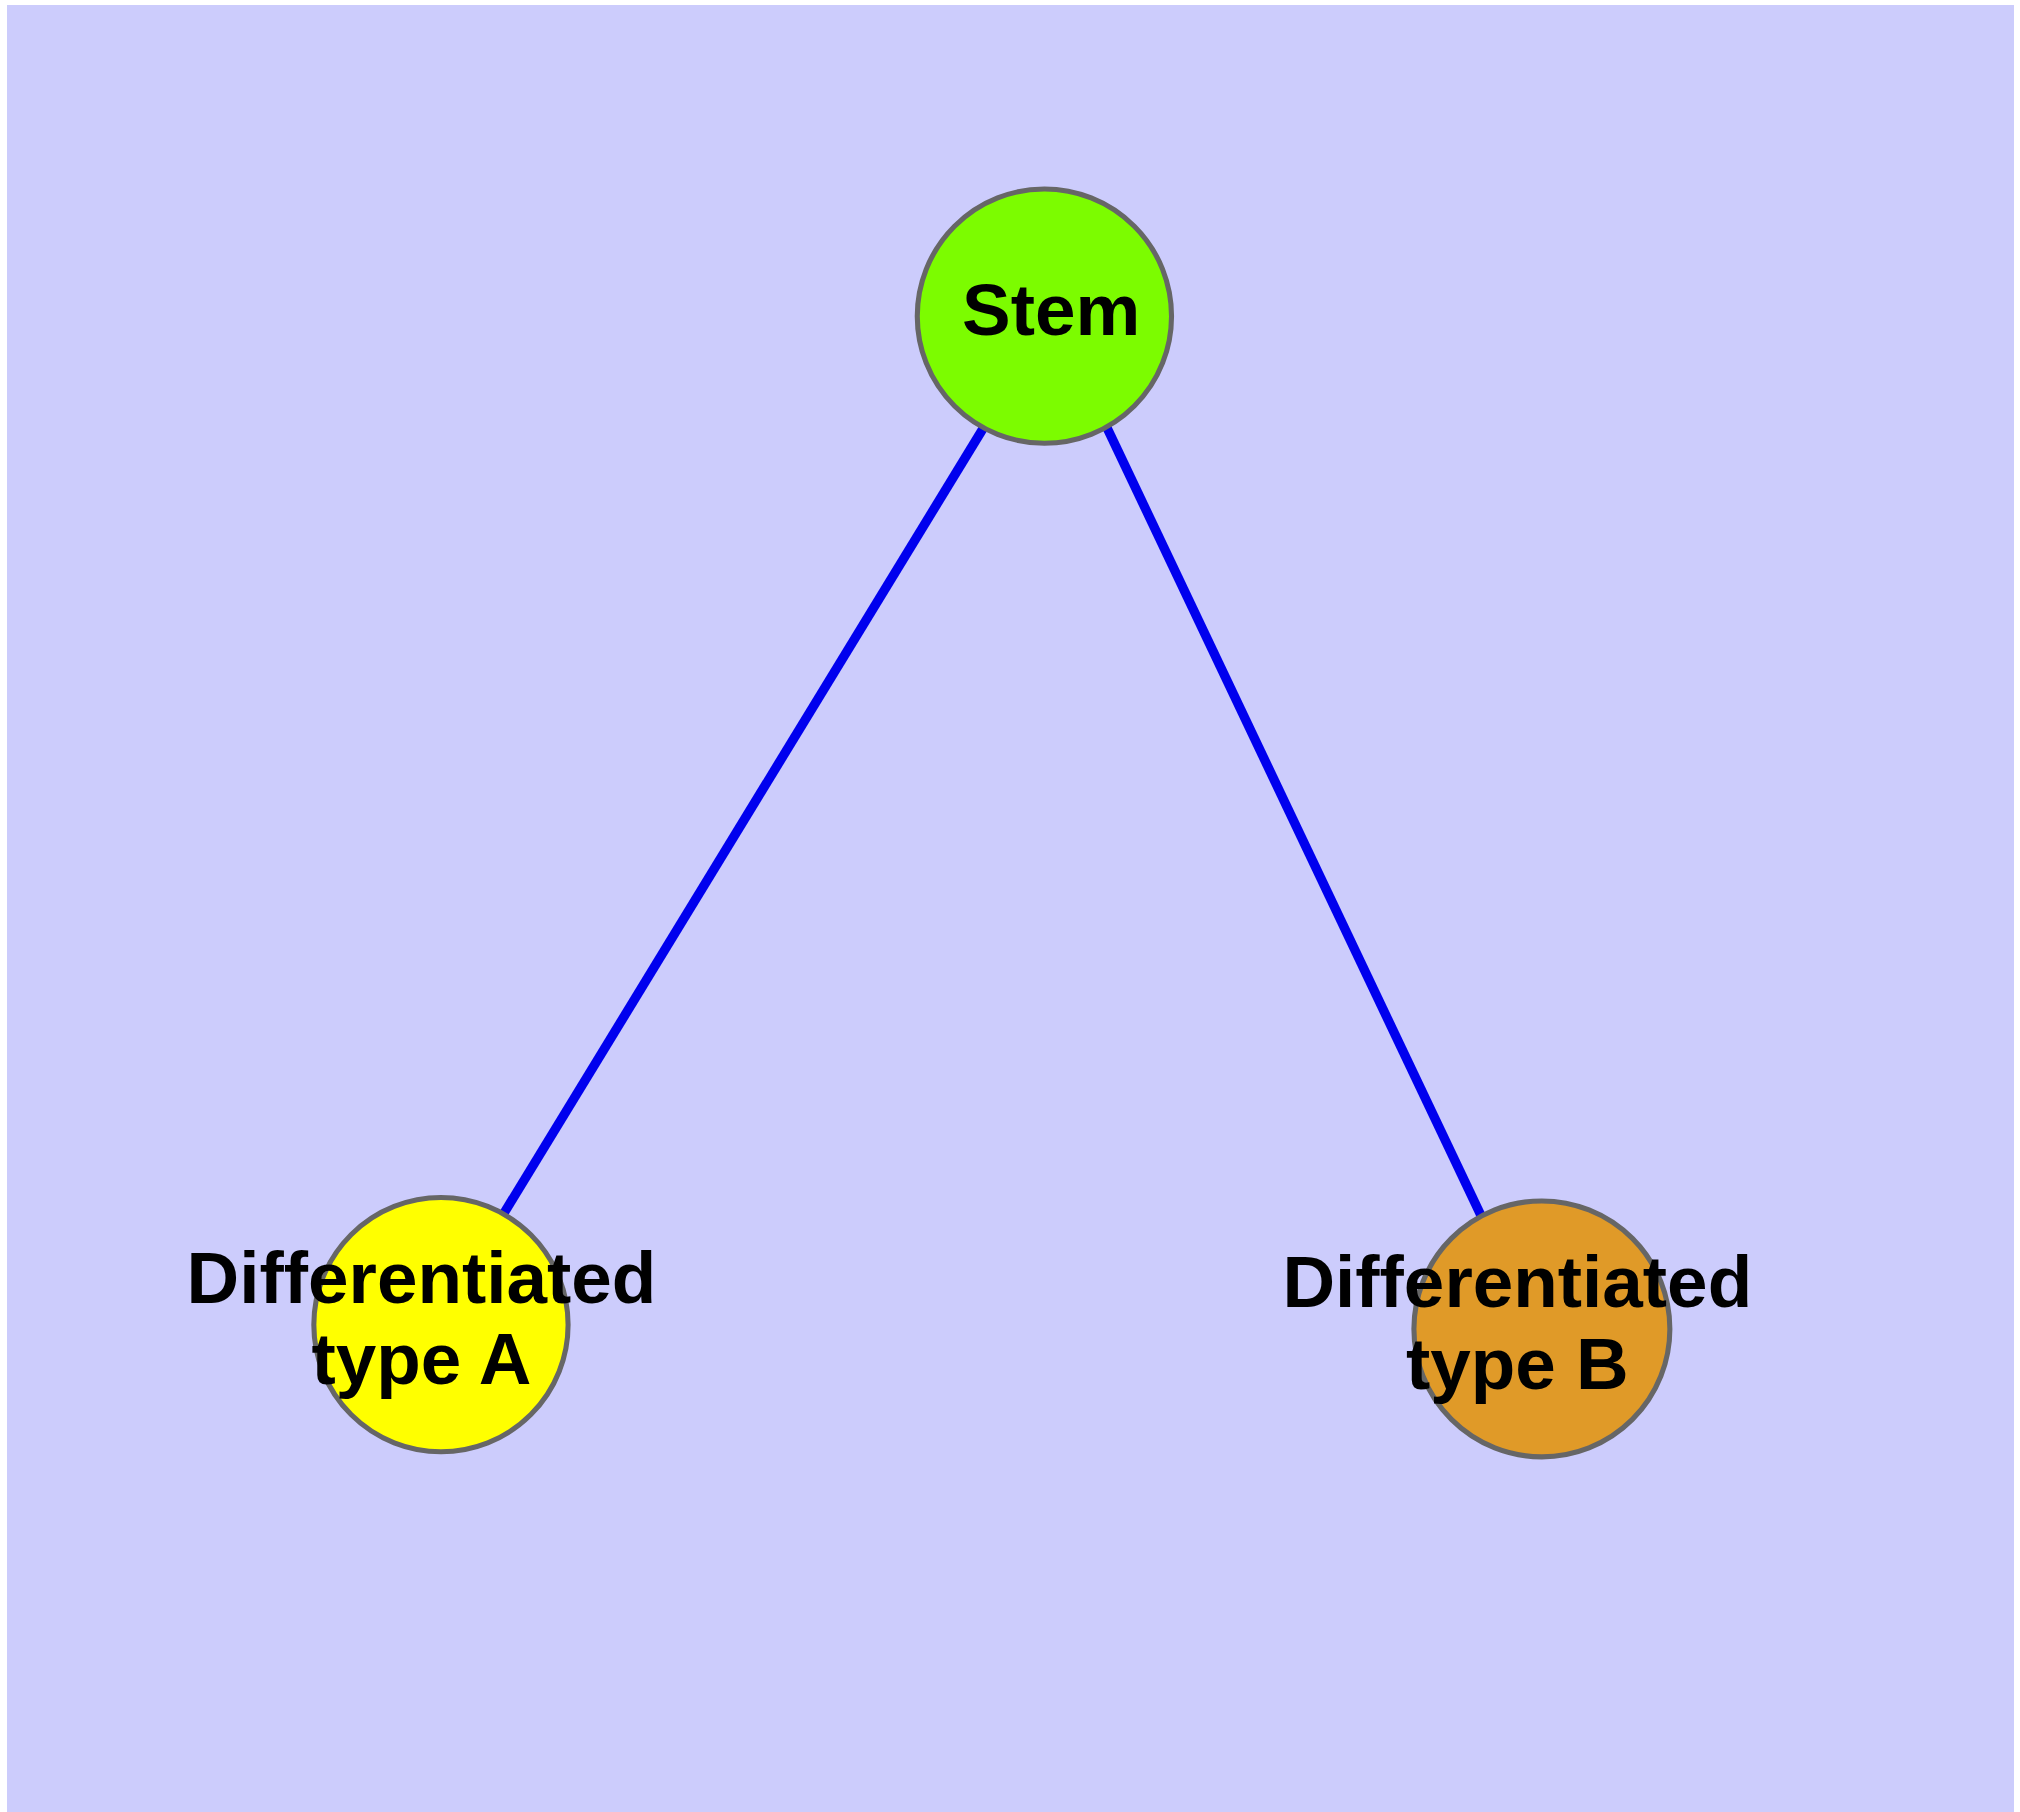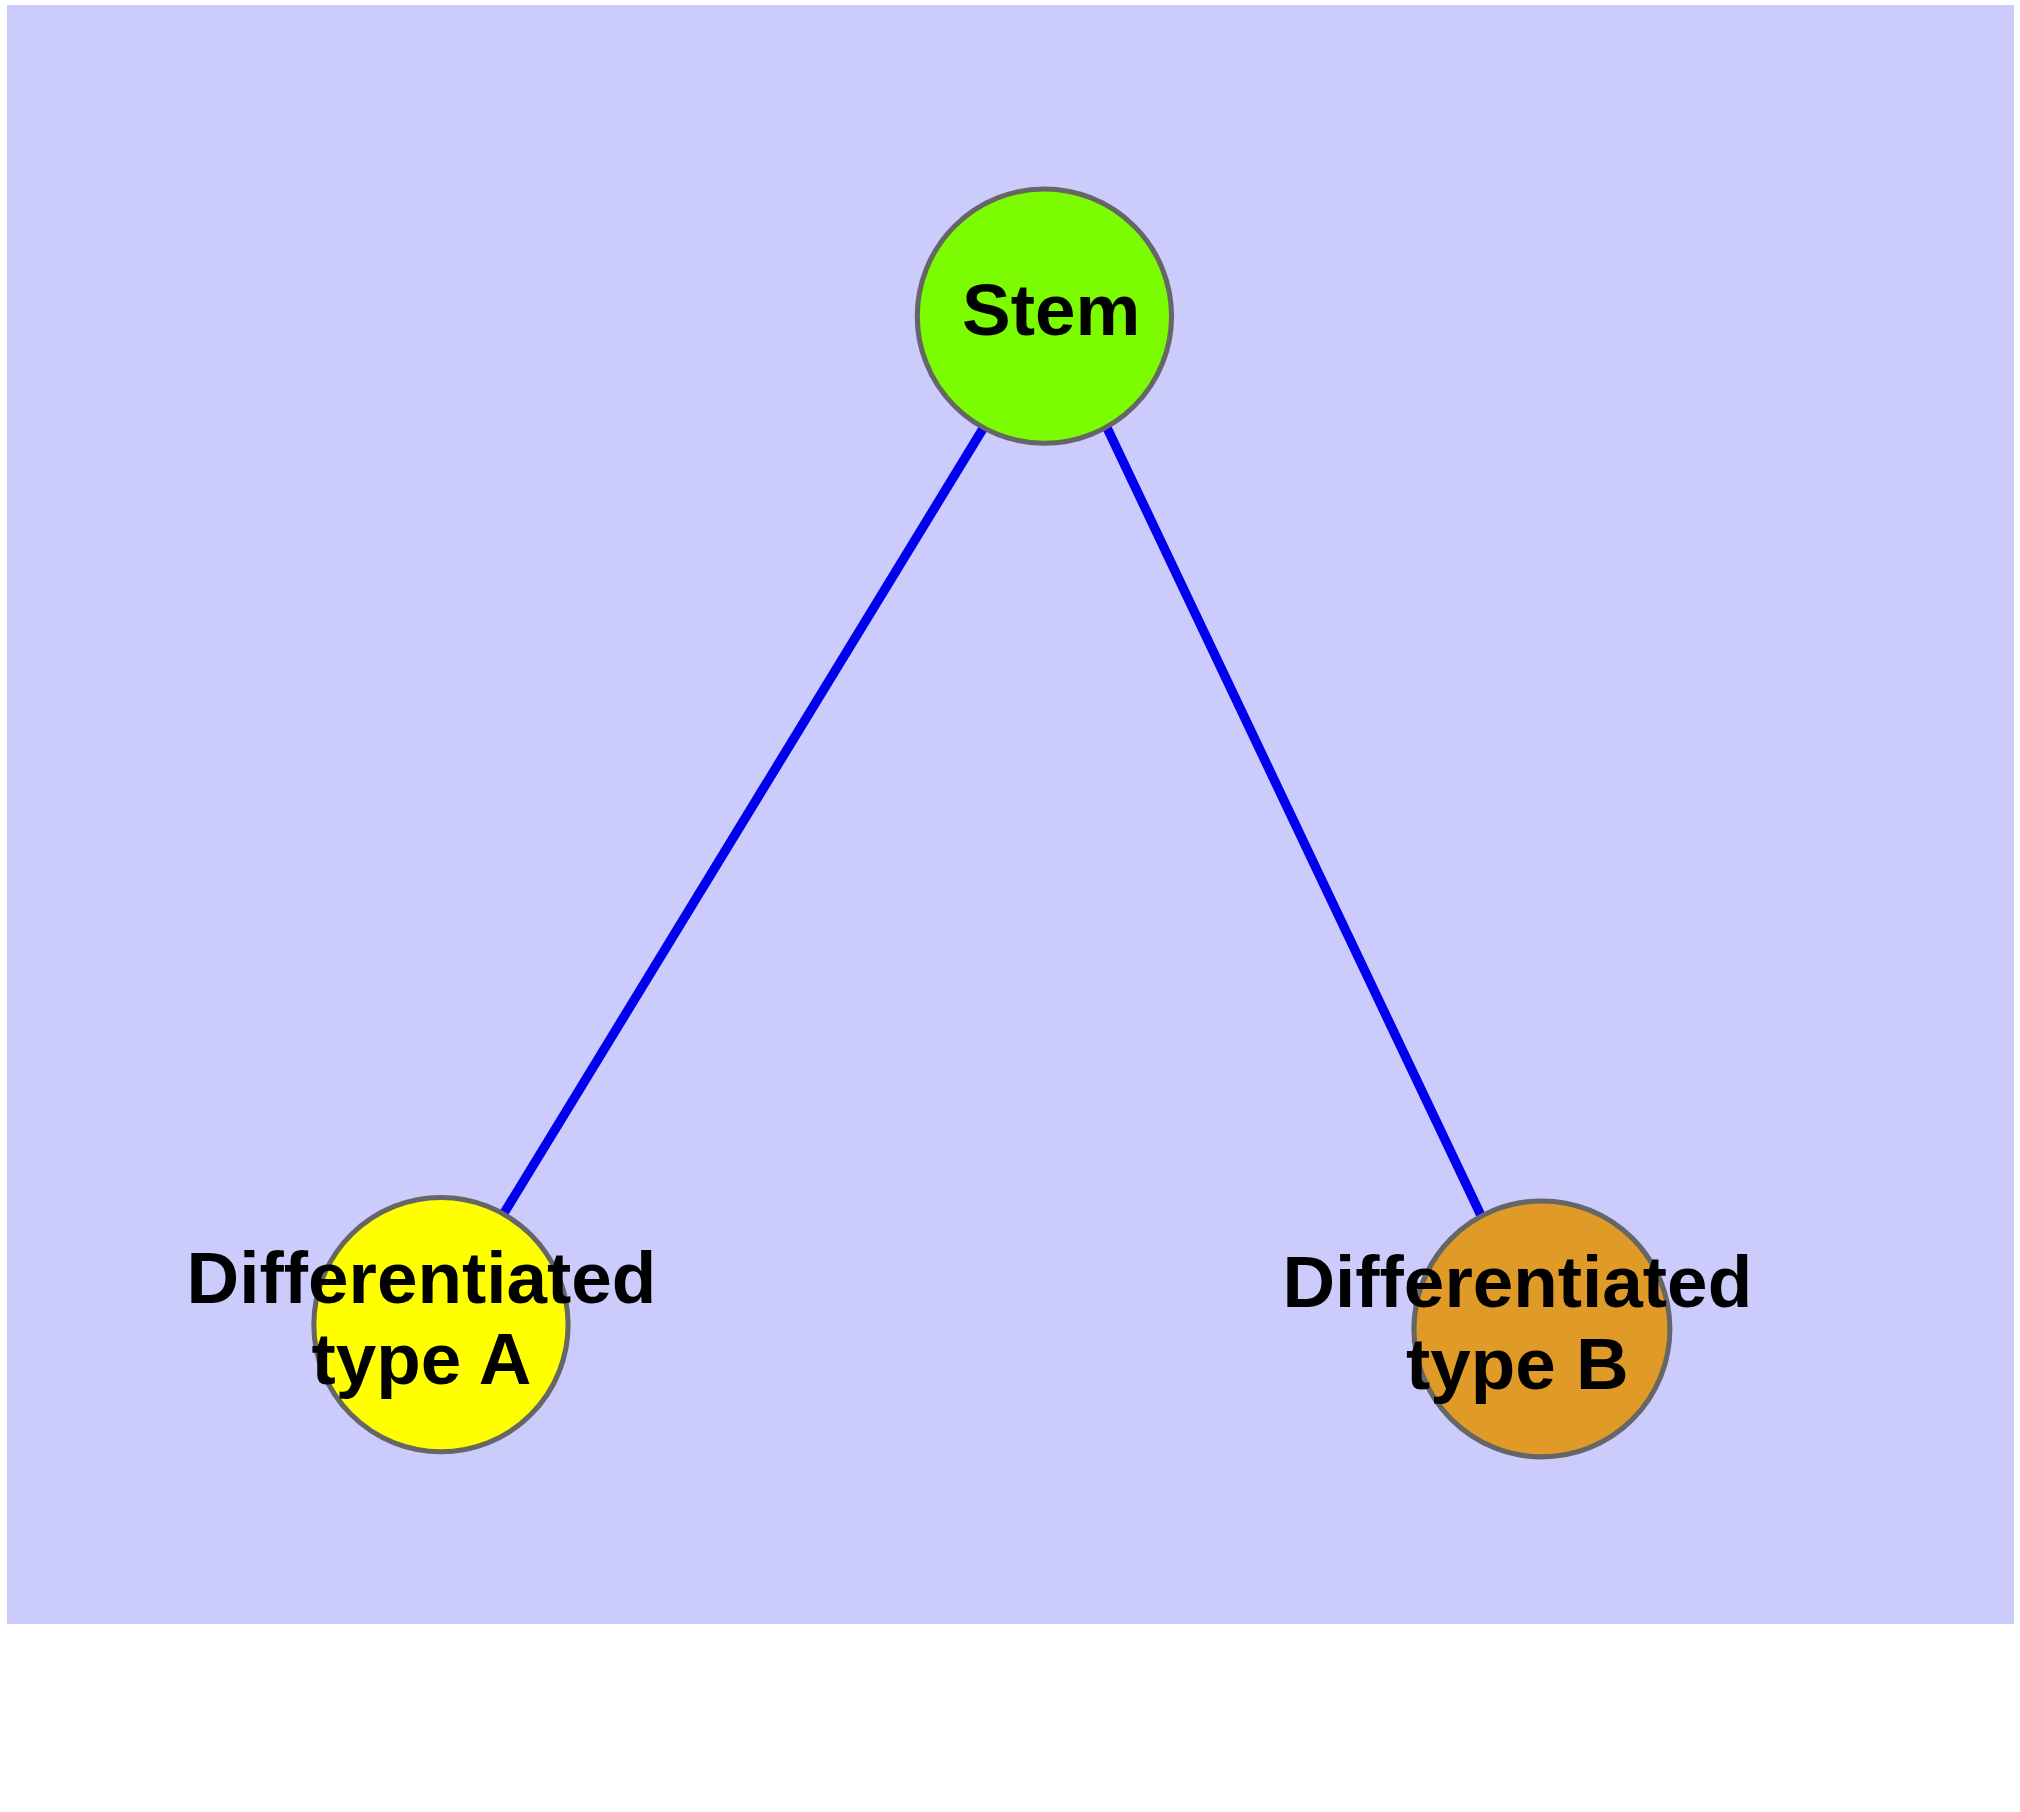--- a/index.html
+++ b/index.html
@@ -43,21 +43,21 @@
     font-weight: bold;
     fill: #000000;
     text-anchor: middle;
     dominant-baseline: middle;
     paint-order: normal;
   }
 </style>
 </head>
 <body>
 
-<div id="canvas" style="width: 2021px; height: 1624px; background: rgb(255, 255, 255); text-align: right;">
+<div id="canvas" style="width: 2021px; height: 1812px; background: rgb(255, 255, 255); text-align: right;">
   <div id="plot-area" style="background: rgb(204, 204, 252); width: 2007px; height: 1807px;"></div>
 
   <svg id="graph-svg" viewBox="0 0 2384 2138" xmlns="http://www.w3.org/2000/svg">
 
     <g id="edges-group">
         <line x1="1160" y1="505" x2="594" y2="1432" stroke="#0000ee" stroke-width="11" class="edge-line"></line>
         <line x1="1306" y1="505" x2="1747" y2="1434" stroke="#0000ee" stroke-width="11" class="edge-line"></line>
       </g>
     <g id="nodes-group">
         <circle cx="1232" cy="373" r="150" fill="#7cfc00" stroke="#666666" stroke-width="6" class="node-circle"></circle>

